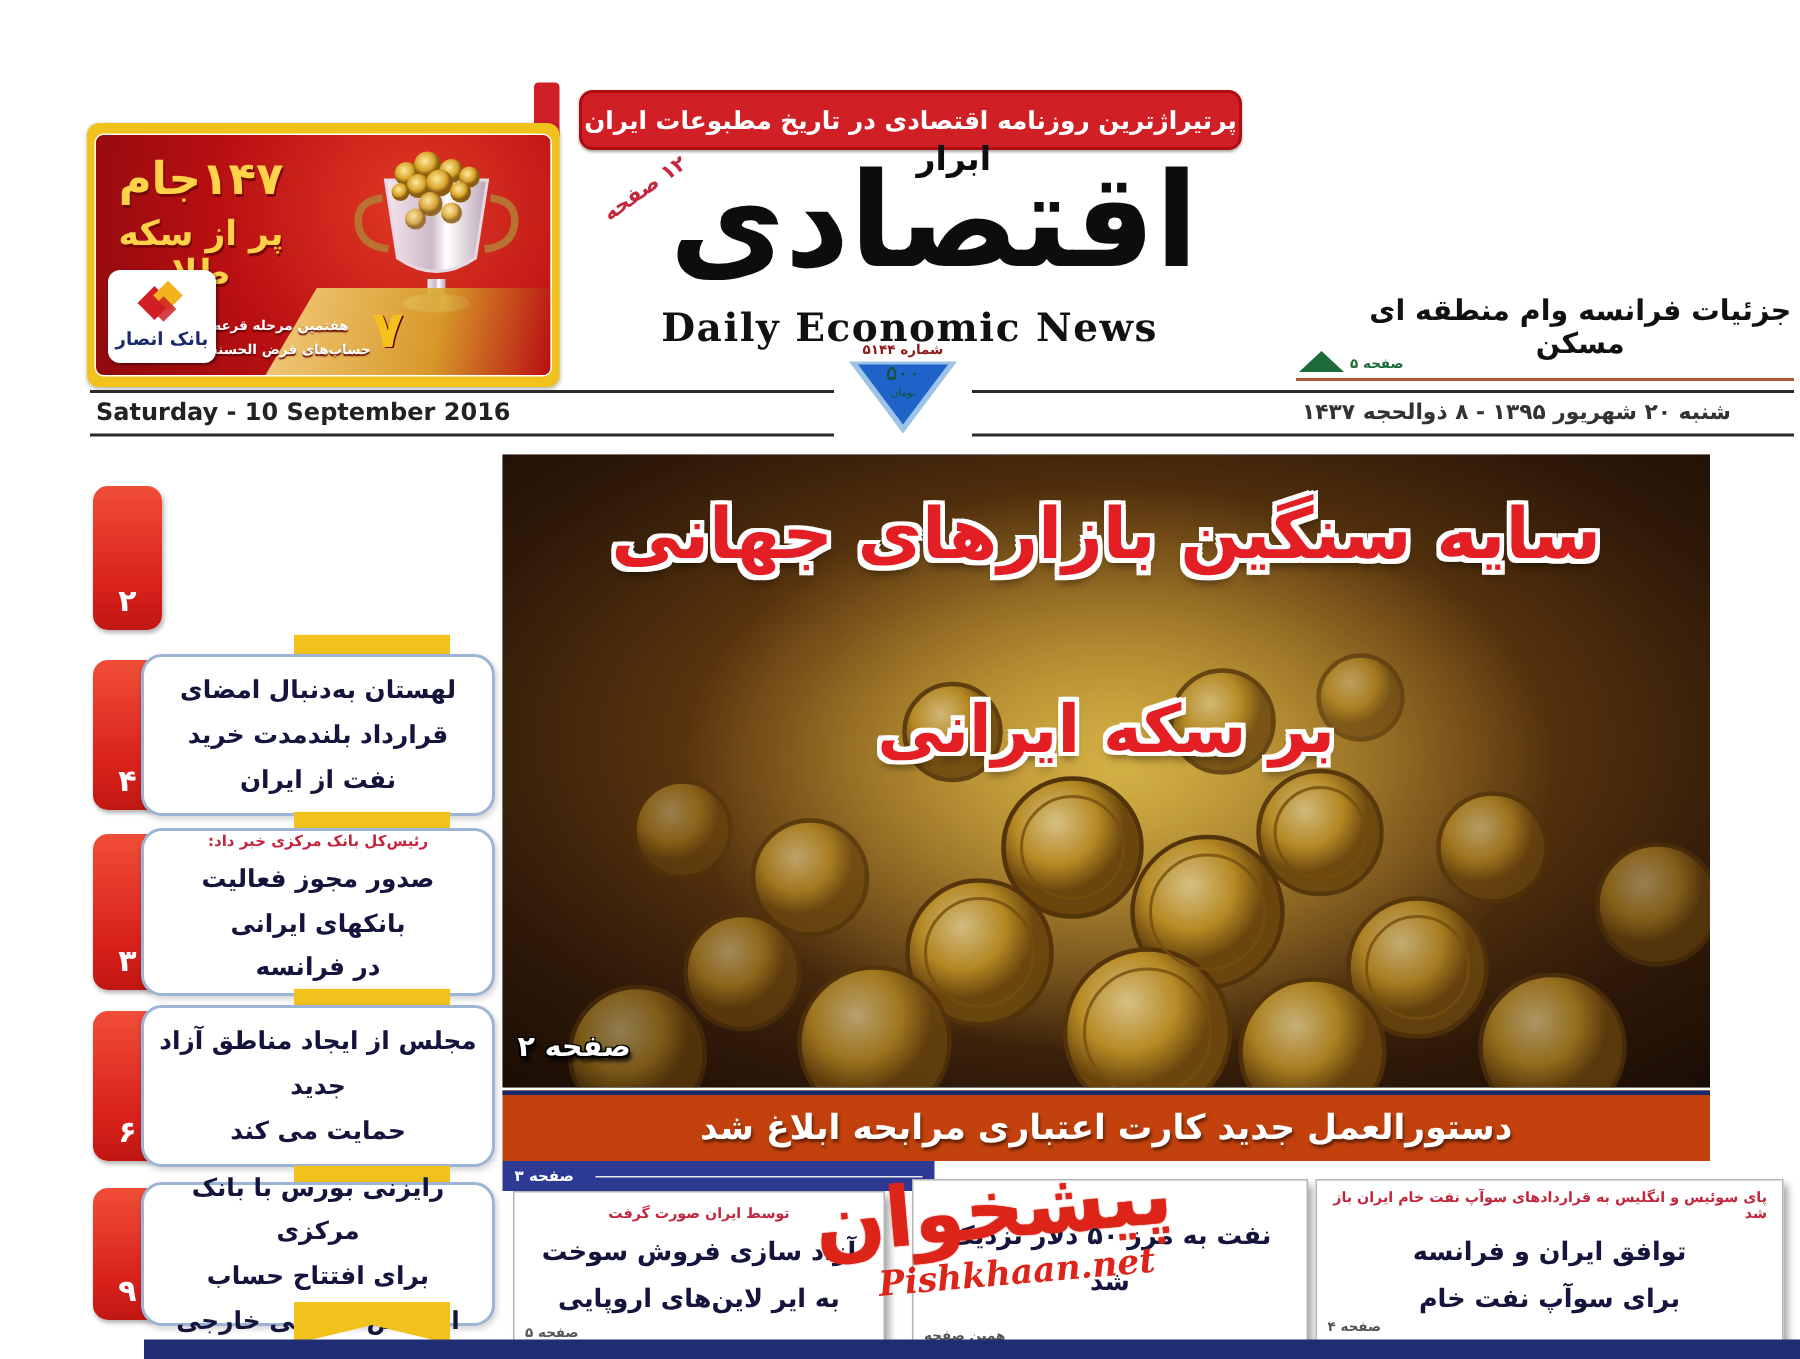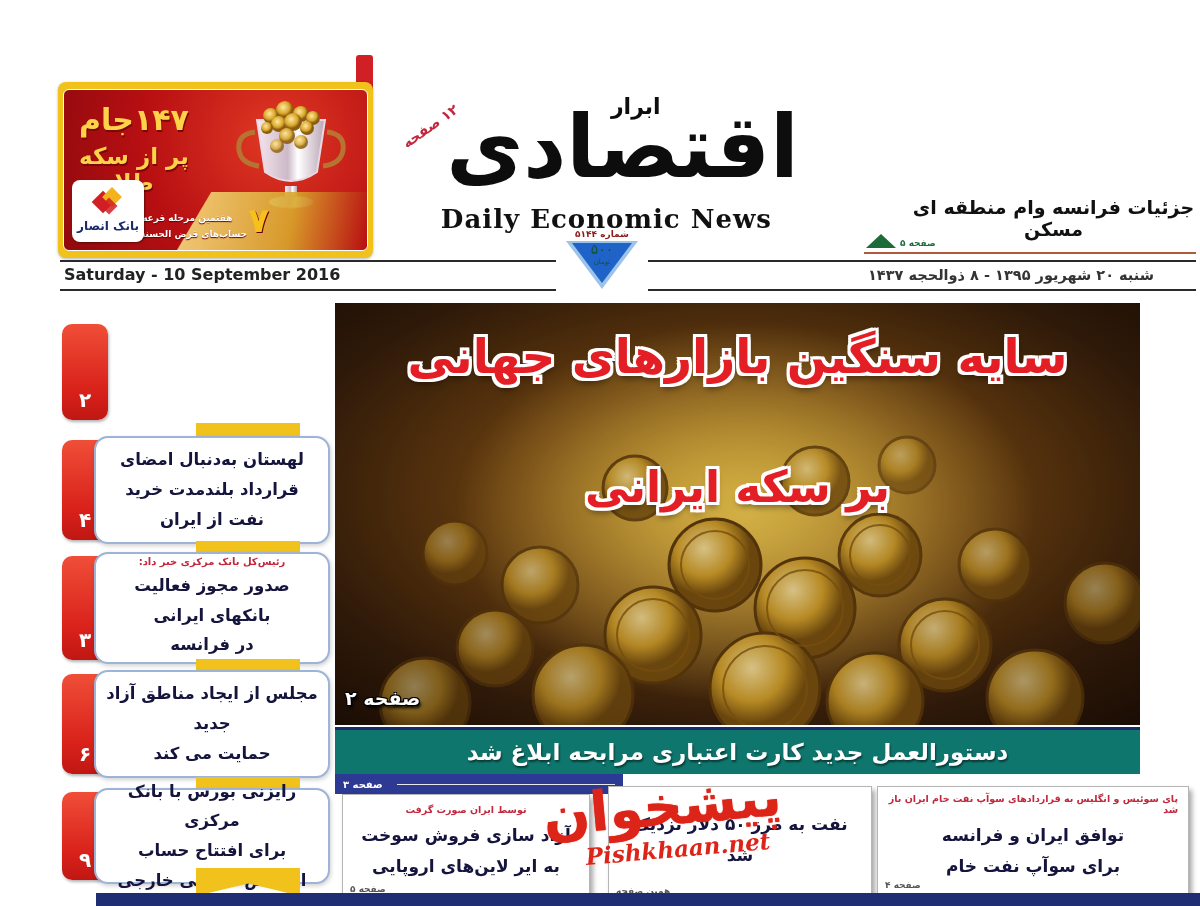--- a/index.html
+++ b/index.html
@@ -190,21 +190,21 @@
   .headline.l1 { top:26px; font-size:47px; }
   .headline.l2 { top:158px; font-size:44px; }
   .photo-page-tag {
     position:absolute; left:10px; bottom:16px; color:#fff; font-size:19px; font-weight:bold;
     text-shadow:1px 1px 0 #000, -1px -1px 0 #000, 1px -1px 0 #000, -1px 1px 0 #000, 2px 3px 3px #000;
   }
 
   
   .blue-banner {
     position:absolute; left:335px; top:727px; width:805px; height:47px;
-    background:#0f766e; border-top:3px solid #1b2a6b;
+    background:#c2410c; border-top:3px solid #1b2a6b;
     display:flex; align-items:center; justify-content:center;
     color:#fff; font-size:23px; font-weight:bold;
     text-shadow:1px 2px 2px rgba(0,0,0,.5);
   }
   .blue-substrip {
     position:absolute; left:335px; top:774px; width:288px; height:20px; background:#2c3a94;
     display:flex; align-items:center; gap:14px; padding:0 8px;
   }
   .blue-substrip .pg { color:#fff; font-size:10px; font-weight:bold; }
   .blue-substrip .ln { flex:1; height:1px; background:#e8e8e8; }
@@ -291,20 +291,21 @@
         <div class="bank-mark">
           <span class="sq1"></span>
             <span class="sq2"></span>
             <span class="sq3"></span>
         </div>
         <div class="bank-name fa">بانک انصار</div>
       </div>
     </div>
   </div>
 
+  <div class="slogan fa">پرتیراژترین روزنامه اقتصادی در تاریخ مطبوعات ایران</div>
 
   <div class="pages-badge fa">۱۲ صفحه</div>
   <div class="masthead-fa fa">
     <div class="big">اقتصادی</div>
     <div class="small">ابرار</div>
   </div>
   <div class="masthead-en">Daily Economic News</div>
 
   <div class="issue-logo">
     <div class="issue-no fa">شماره ۵۱۴۴</div>

